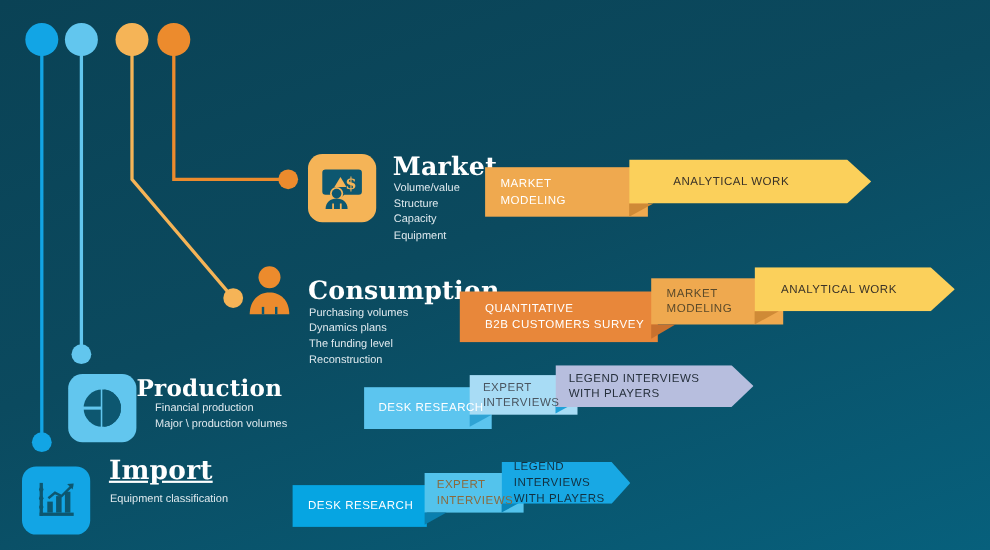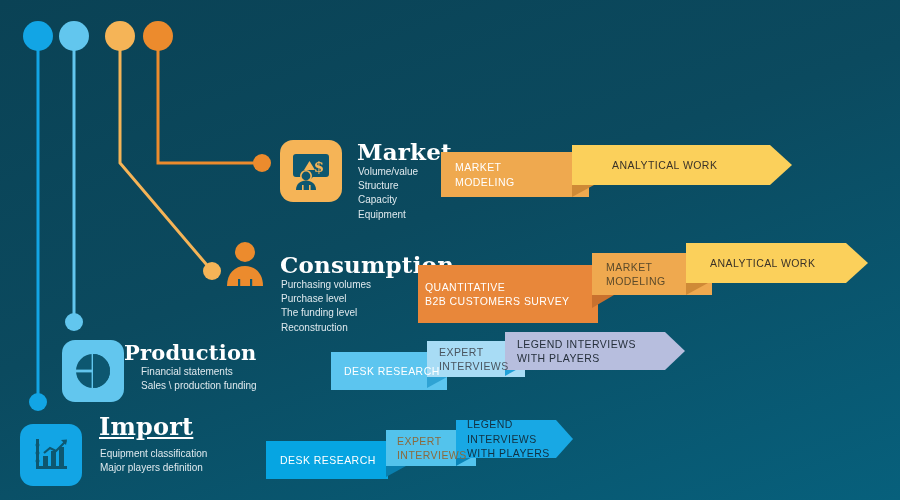--- a/index.html
+++ b/index.html
@@ -151,26 +151,26 @@
         <path d="M5 46 c0 -13 8 -20 18 -20 s18 7 18 20 z" fill="#ec8b2d"></path>
         <rect x="16" y="39" width="2.2" height="7" fill="#0d5770"></rect>
         <rect x="28" y="39" width="2.2" height="7" fill="#0d5770"></rect>
       </svg>
     </div>
 
     <div class="row-title" style="left:280px; top:251px; font-size:23px;">Consumption</div>
 
     <div class="row-bullets" style="left:281px; top:278px;">
       <div>Purchasing volumes</div>
-      <div>Purchase level</div>
+      <div>Dynamics plans</div>
       <div>The funding level</div>
       <div>Reconstruction</div>
     </div>
 
-    <div class="banner" style="left:418px; top:265px; width:180px; height:58px; background:#e8873a; padding-left:7px;">
+    <div class="banner" style="left:418px; top:265px; width:180px; height:46px; background:#e8873a; padding-left:23px;">
       <span class="label" style="color:#ffffff;">QUANTITATIVE
 B2B CUSTOMERS SURVEY</span>
     </div>
     <div class="fold" style="left:592px; top:295px; width:0; height:0;
                 border-left:22px solid #c9712e; border-bottom:13px solid transparent;"></div>
 
     <div class="banner" style="left:592px; top:253px; width:120px; height:42px; background:#efa94f; padding-left:14px;">
       <span class="label" style="color:#5b4a2a;">MARKET
 MODELING</span>
     </div>
@@ -192,22 +192,22 @@
         <circle cx="21" cy="21" r="17" fill="#0d5770"></circle>
         <rect x="19.6" y="2" width="2.8" height="38" fill="#62c6ee"></rect>
         <rect x="2" y="19.6" width="38" height="2.8" fill="#62c6ee"></rect>
         <path d="M21 4 A17 17 0 0 1 21 38 Z" fill="#0d5770"></path>
       </svg>
     </div>
 
     <div class="row-title" style="left:124px; top:340px; font-size:21px;">Production</div>
 
     <div class="row-bullets" style="left:141px; top:365px;">
-      <div>Financial statements</div>
-      <div>Sales \ production funding</div>
+      <div>Financial production</div>
+      <div>Major \ production volumes</div>
     </div>
 
     <div class="banner" style="left:331px; top:352px; width:116px; height:38px; background:#5cc5ef; padding-left:13px;">
       <span class="label" style="color:#ffffff;">DESK RESEARCH</span>
     </div>
     <div class="fold" style="left:427px; top:377px; width:0; height:0;
                 border-left:20px solid #2fa3d4; border-bottom:11px solid transparent;"></div>
 
     <div class="banner" style="left:427px; top:341px; width:98px; height:36px; background:#a8dcf5; padding-left:12px;">
       <span class="label" style="color:#4a5560;">EXPERT
@@ -239,21 +239,20 @@
         <rect x="29" y="13" width="5" height="19" fill="#0d5770"></rect>
         <polyline points="14,19 20,14 26,17 36,7" fill="none" stroke="#0d5770" stroke-width="2.2"></polyline>
         <polygon points="31,6 37,5.5 36,11" fill="#0d5770"></polygon>
       </svg>
     </div>
 
     <div class="row-title" style="left:99px; top:412px; font-size:24px;text-decoration:underline;">Import</div>
 
     <div class="row-bullets" style="left:100px; top:447px;">
       <div>Equipment classification</div>
-      <div>Major players definition</div>
     </div>
 
     <div class="banner" style="left:266px; top:441px; width:122px; height:38px; background:#06a5e2; padding-left:14px;">
       <span class="label" style="color:#ffffff;">DESK RESEARCH</span>
     </div>
     <div class="fold" style="left:386px; top:466px; width:0; height:0;
                 border-left:20px solid #0a7fae; border-bottom:11px solid transparent;"></div>
 
     <div class="banner" style="left:386px; top:430px; width:90px; height:36px; background:#53c3ec; padding-left:11px;">
       <span class="label" style="color:#8a6a3e;">EXPERT

